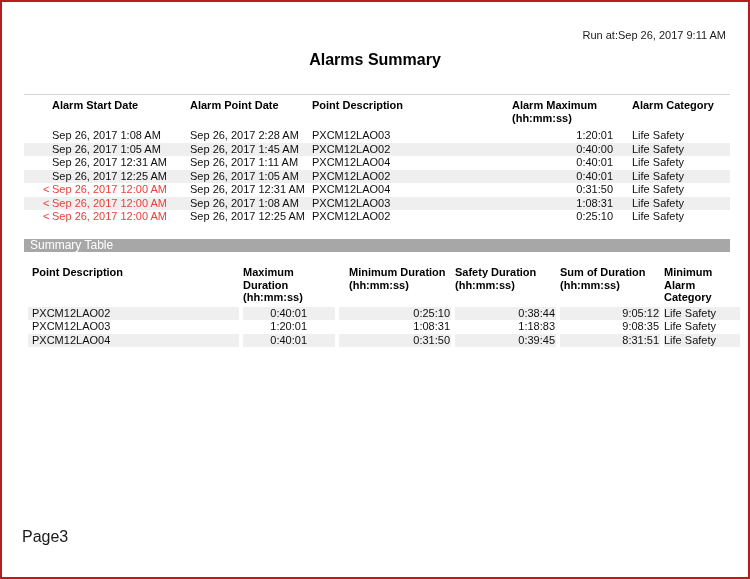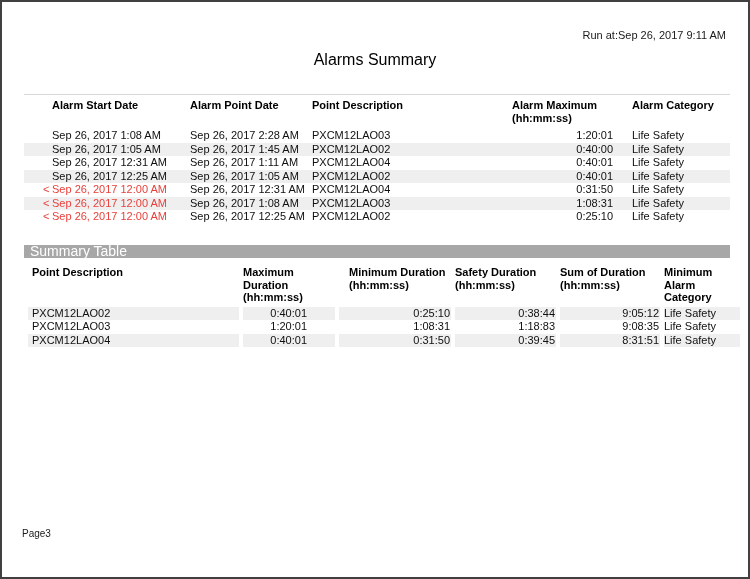--- a/index.html
+++ b/index.html
@@ -2,41 +2,41 @@
 <html><head>
 <meta charset="utf-8">
 <style>
   * { box-sizing: border-box; }
   html, body { margin: 0; padding: 0; background: #fff; }
   .page {
     position: relative;
     width: 750px;
     height: 579px;
     background: #ffffff;
-    border: 2px solid #404040;
+    border: 2px solid #b91c1c;
     font-family: "Liberation Sans", sans-serif;
     color: #0f0f0f;
     overflow: hidden;
   }
   .run-at {
     position: absolute;
     top: 27px;
     right: 22px;
     font-size: 11px;
     color: #1a1a1a;
     white-space: nowrap;
   }
   .report-title {
     position: absolute;
     top: 49px;
     left: 0;
     right: 0;
     text-align: center;
     font-size: 16px;
-    font-weight: normal;
+    font-weight: bold;
     color: #000;
   }
 
   
   table.alarms {
     position: absolute;
     top: 92px;
     left: 22px;
     width: 706px;
     border-collapse: collapse;
@@ -74,27 +74,27 @@
   .late-prefix {
     display: inline-block;
     width: 9px;
     margin-left: -9px;
     color: #e8413c;
   }
 
   
   .summary-bar {
     position: absolute;
-    top: 243px;
+    top: 237px;
     left: 22px;
     width: 706px;
     height: 13px;
     background: #a7a7a7;
     color: #ffffff;
-    font-size: 14px;
+    font-size: 12px;
     line-height: 13px;
     padding-left: 6px;
   }
   table.summary {
     position: absolute;
     top: 260px;
     left: 22px;
     border-collapse: separate;
     border-spacing: 4px 0;
     table-layout: fixed;
@@ -125,21 +125,21 @@
   }
   table.summary tr.alt td { background: #efefef; }
   table.summary td.s-point { padding-left: 4px; }
   table.summary td.num { text-align: right; padding-right: 1px; }
   table.summary td.s-max { padding-right: 28px; }
 
   .page-footer {
     position: absolute;
     left: 20px;
     top: 526px;
-    font-size: 10px;
+    font-size: 16px;
     color: #1a1a1a;
   }
 </style>
 </head>
 <body>
 
 <div class="page">
 
   <div class="run-at">Run at:Sep 26, 2017 9:11 AM</div>
   <div class="report-title">Alarms Summary</div>

